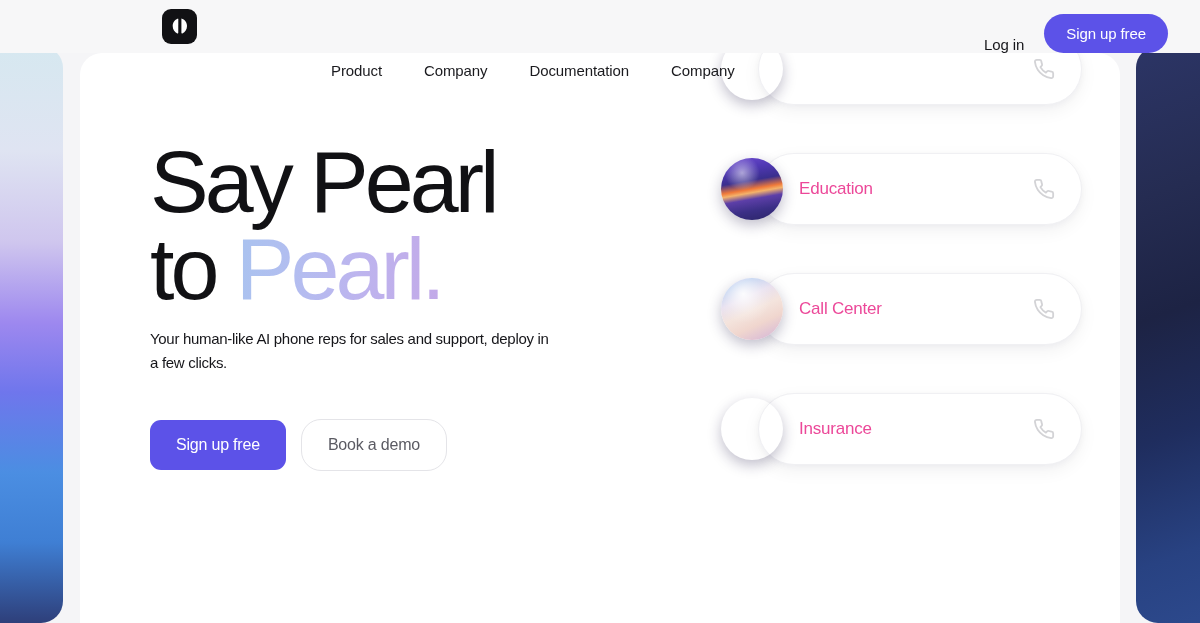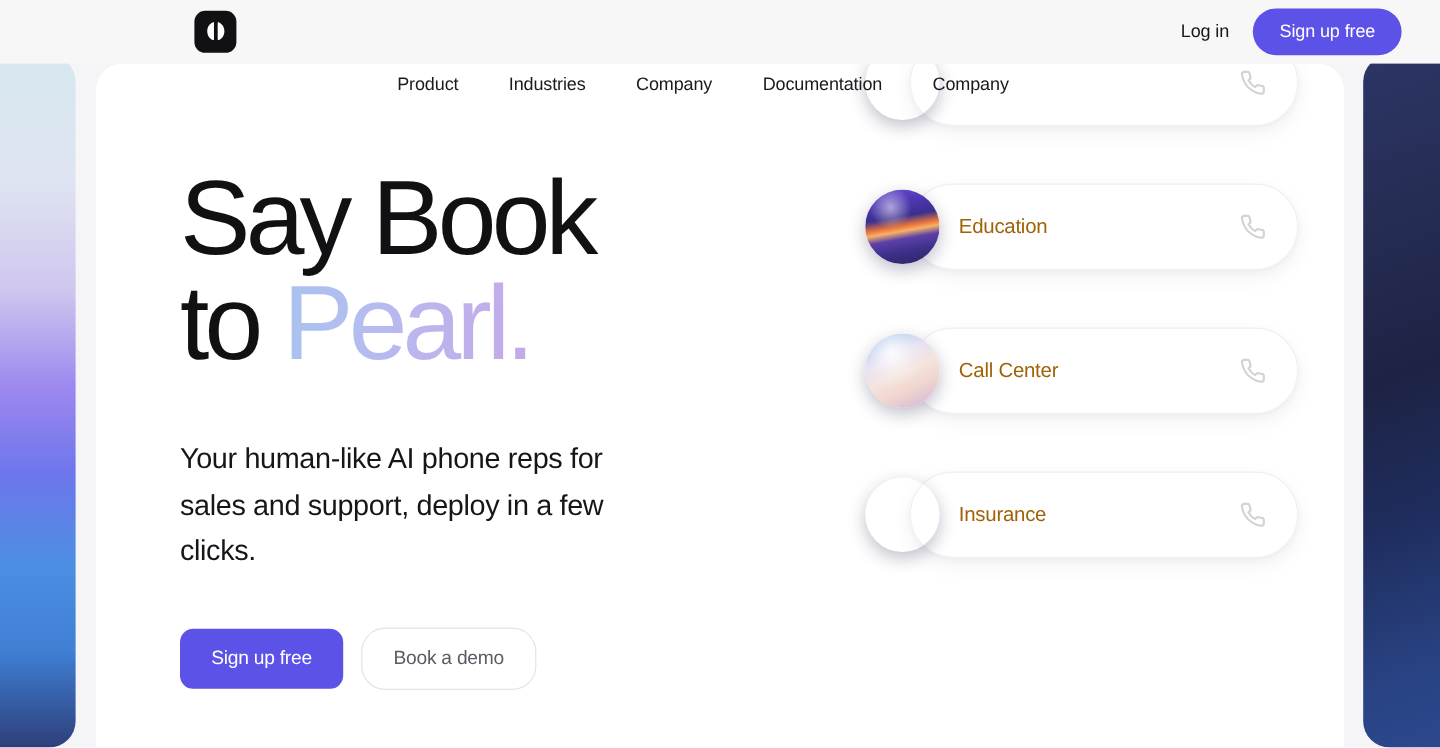--- a/index.html
+++ b/index.html
@@ -62,21 +62,21 @@
     white-space: nowrap;
     letter-spacing: -0.1px;
   }
 
   .header-right {
     position: absolute;
     right: 32px;
     top: 0;
     height: 53px;
     display: flex;
-    align-items: center;
+    align-items: flex-end;
     gap: 0px;
   }
   .login-link {
     font-size: 15px;
     color: #17171b;
     padding: 0 20px 0 0;
     cursor: pointer;
     letter-spacing: -0.1px;
   }
   .signup-btn {
@@ -152,22 +152,22 @@
     color: #111114;
   }
   .headline .brand {
     background: linear-gradient(95deg, #a9c3ef 0%, #b3bdf0 30%, #bdb4ee 60%, #c3a9e8 100%);
     -webkit-background-clip: text;
     background-clip: text;
     color: transparent;
     -webkit-text-fill-color: transparent;
   }
   .subhead {
-    margin-top: 52px;
-    font-size: 24px;
+    margin-top: 15px;
+    font-size: 15px;
     line-height: 1.6;
     color: #16161a;
     letter-spacing: -0.3px;
     max-width: 400px;
   }
   .cta-row {
     margin-top: 44px;
     display: flex;
     gap: 15px;
     align-items: center;
@@ -221,21 +221,21 @@
     top: 50%;
     transform: translateY(-50%);
     width: 62px;
     height: 62px;
     border-radius: 50%;
     box-shadow: 0 5px 14px rgba(30,20,70,0.28);
   }
   .card-label {
     margin-left: 40px;
     font-size: 17px;
-    color: #a16207;
+    color: #ec4899;
     letter-spacing: -0.2px;
   }
   .card-phone {
     position: absolute;
     right: 26px;
     top: 50%;
     transform: translateY(-50%);
     width: 22px;
     height: 22px;
     color: #d3d3d6;
@@ -272,21 +272,21 @@
 <body>
 
 <div class="side-panel left"></div>
 
 <div class="side-panel right"></div>
 
 <div class="panel">
 
   <div class="hero">
     <h1 class="headline">
-      <span>Say Book</span><br>
+      <span>Say Pearl</span><br>
       <span>to </span><span class="brand">Pearl.</span>
     </h1>
     <p class="subhead">Your human-like AI phone reps for sales and support, deploy in a few clicks.</p>
     <div class="cta-row">
       <button class="btn-primary">Sign up free</button>
       <button class="btn-secondary">Book a demo</button>
     </div>
   </div>
 
   <div class="cards" id="cards-list">
@@ -335,21 +335,20 @@
   <div class="logo">
     <svg width="21" height="21" viewBox="0 0 21 21" aria-hidden="true">
       <path d="M9.3 2.4c-3.3 0.8 -5.6 3.9 -5.6 7.6c0 3.3 1.9 6.2 4.6 7.4c0.6 0.3 1 0 1-0.6V3.1c0-0.5-0.4-0.8-1-0.7z" fill="#ffffff"></path>
       <path d="M12.4 2.4c3.3 0.8 5.6 3.9 5.6 7.6c0 3.3-1.9 6.2-4.6 7.4c-0.6 0.3-1 0-1-0.6V3.1c0-0.5 0.4-0.8 1-0.7z" fill="#ffffff"></path>
       <rect x="9.9" y="9" width="1.7" height="9" fill="#111114"></rect>
     </svg>
   </div>
 
   <nav class="nav" id="main-nav">
       <span class="nav-item">Product</span>
-      <span class="nav-item">Industries</span>
       <span class="nav-item">Company</span>
       <span class="nav-item">Documentation</span>
       <span class="nav-item">Company</span>
     </nav>
 
   <div class="header-right">
     <span class="login-link">Log in</span>
     <button class="signup-btn">Sign up free</button>
   </div>
 

